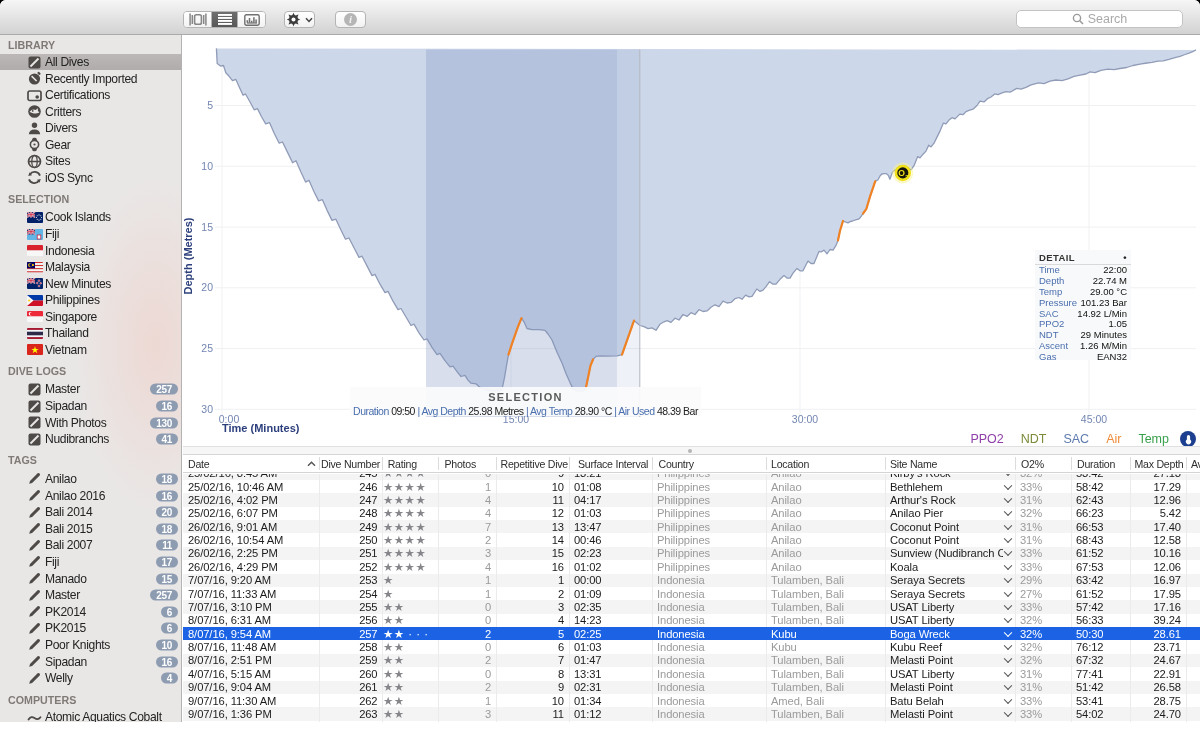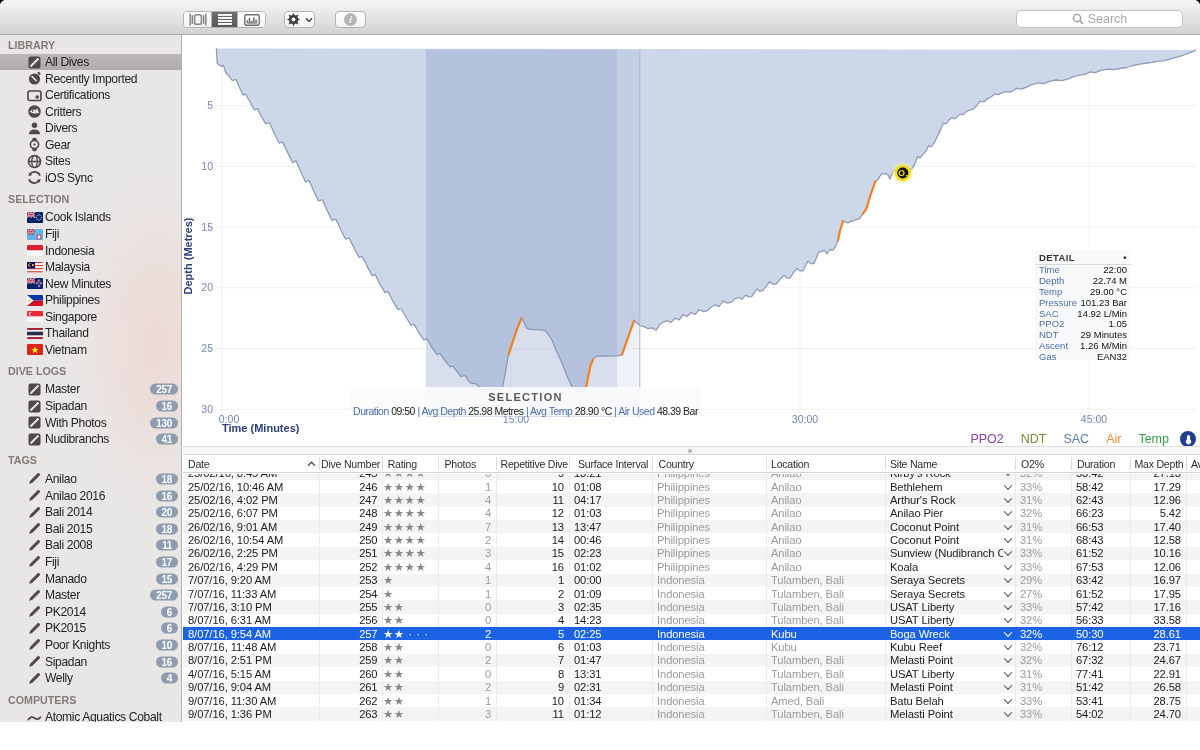--- a/index.html
+++ b/index.html
@@ -318,21 +318,21 @@
         <svg width="15" height="15" viewBox="0 0 15 15" style="position:absolute;left:27px;top:50%;margin-top:-7.5px">
           <path d="M2.2 12.8 L3 9.9 L10.6 2.3 A1.5 1.5 0 0 1 12.7 4.4 L5.1 12 Z" fill="#4d4a47"></path>
         </svg>
         <span class="slab">Bali 2015</span>
         <span class="badge">18</span>
       </div>
       <div class="srow" style="top:502.1px">
         <svg width="15" height="15" viewBox="0 0 15 15" style="position:absolute;left:27px;top:50%;margin-top:-7.5px">
           <path d="M2.2 12.8 L3 9.9 L10.6 2.3 A1.5 1.5 0 0 1 12.7 4.4 L5.1 12 Z" fill="#4d4a47"></path>
         </svg>
-        <span class="slab">Bali 2008</span>
+        <span class="slab">Bali 2007</span>
         <span class="badge">11</span>
       </div>
       <div class="srow" style="top:518.7px">
         <svg width="15" height="15" viewBox="0 0 15 15" style="position:absolute;left:27px;top:50%;margin-top:-7.5px">
           <path d="M2.2 12.8 L3 9.9 L10.6 2.3 A1.5 1.5 0 0 1 12.7 4.4 L5.1 12 Z" fill="#4d4a47"></path>
         </svg>
         <span class="slab">Fiji</span>
         <span class="badge">17</span>
       </div>
       <div class="srow" style="top:535.3px">
@@ -702,21 +702,21 @@
         <span class="c stars" style="left:200px;width:55px">★★</span>
         <span class="c r g" style="left:256px;width:52px">0</span>
         <span class="c r" style="left:314px;width:67px">4</span>
         <span class="c" style="left:391px;width:80px">14:23</span>
         <span class="c g" style="left:474px;width:110px">Indonesia</span>
         <span class="c g" style="left:588px;width:115px">Tulamben, Bali</span>
         <span class="c" style="left:707px;width:113px">USAT Liberty</span>
         <span class="c chev" style="left:822px"></span>
         <span class="c g" style="left:837px;width:50px">32%</span>
         <span class="c" style="left:893px;width:52px">56:33</span>
-        <span class="c r" style="left:947px;width:51px">33.58</span>
+        <span class="c r" style="left:947px;width:51px">39.24</span>
       </div>
       <div class="trow sel" style="top:153.54px">
         <span class="c" style="left:5px;width:126px">8/07/16, 9:54 AM</span>
         <span class="c r" style="left:136.5px;width:58px">257</span>
         <span class="c stars" style="left:200px;width:55px">★★ · · ·</span>
         <span class="c r g" style="left:256px;width:52px">2</span>
         <span class="c r" style="left:314px;width:67px">5</span>
         <span class="c" style="left:391px;width:80px">02:25</span>
         <span class="c g" style="left:474px;width:110px">Indonesia</span>
         <span class="c g" style="left:588px;width:115px">Kubu</span>

